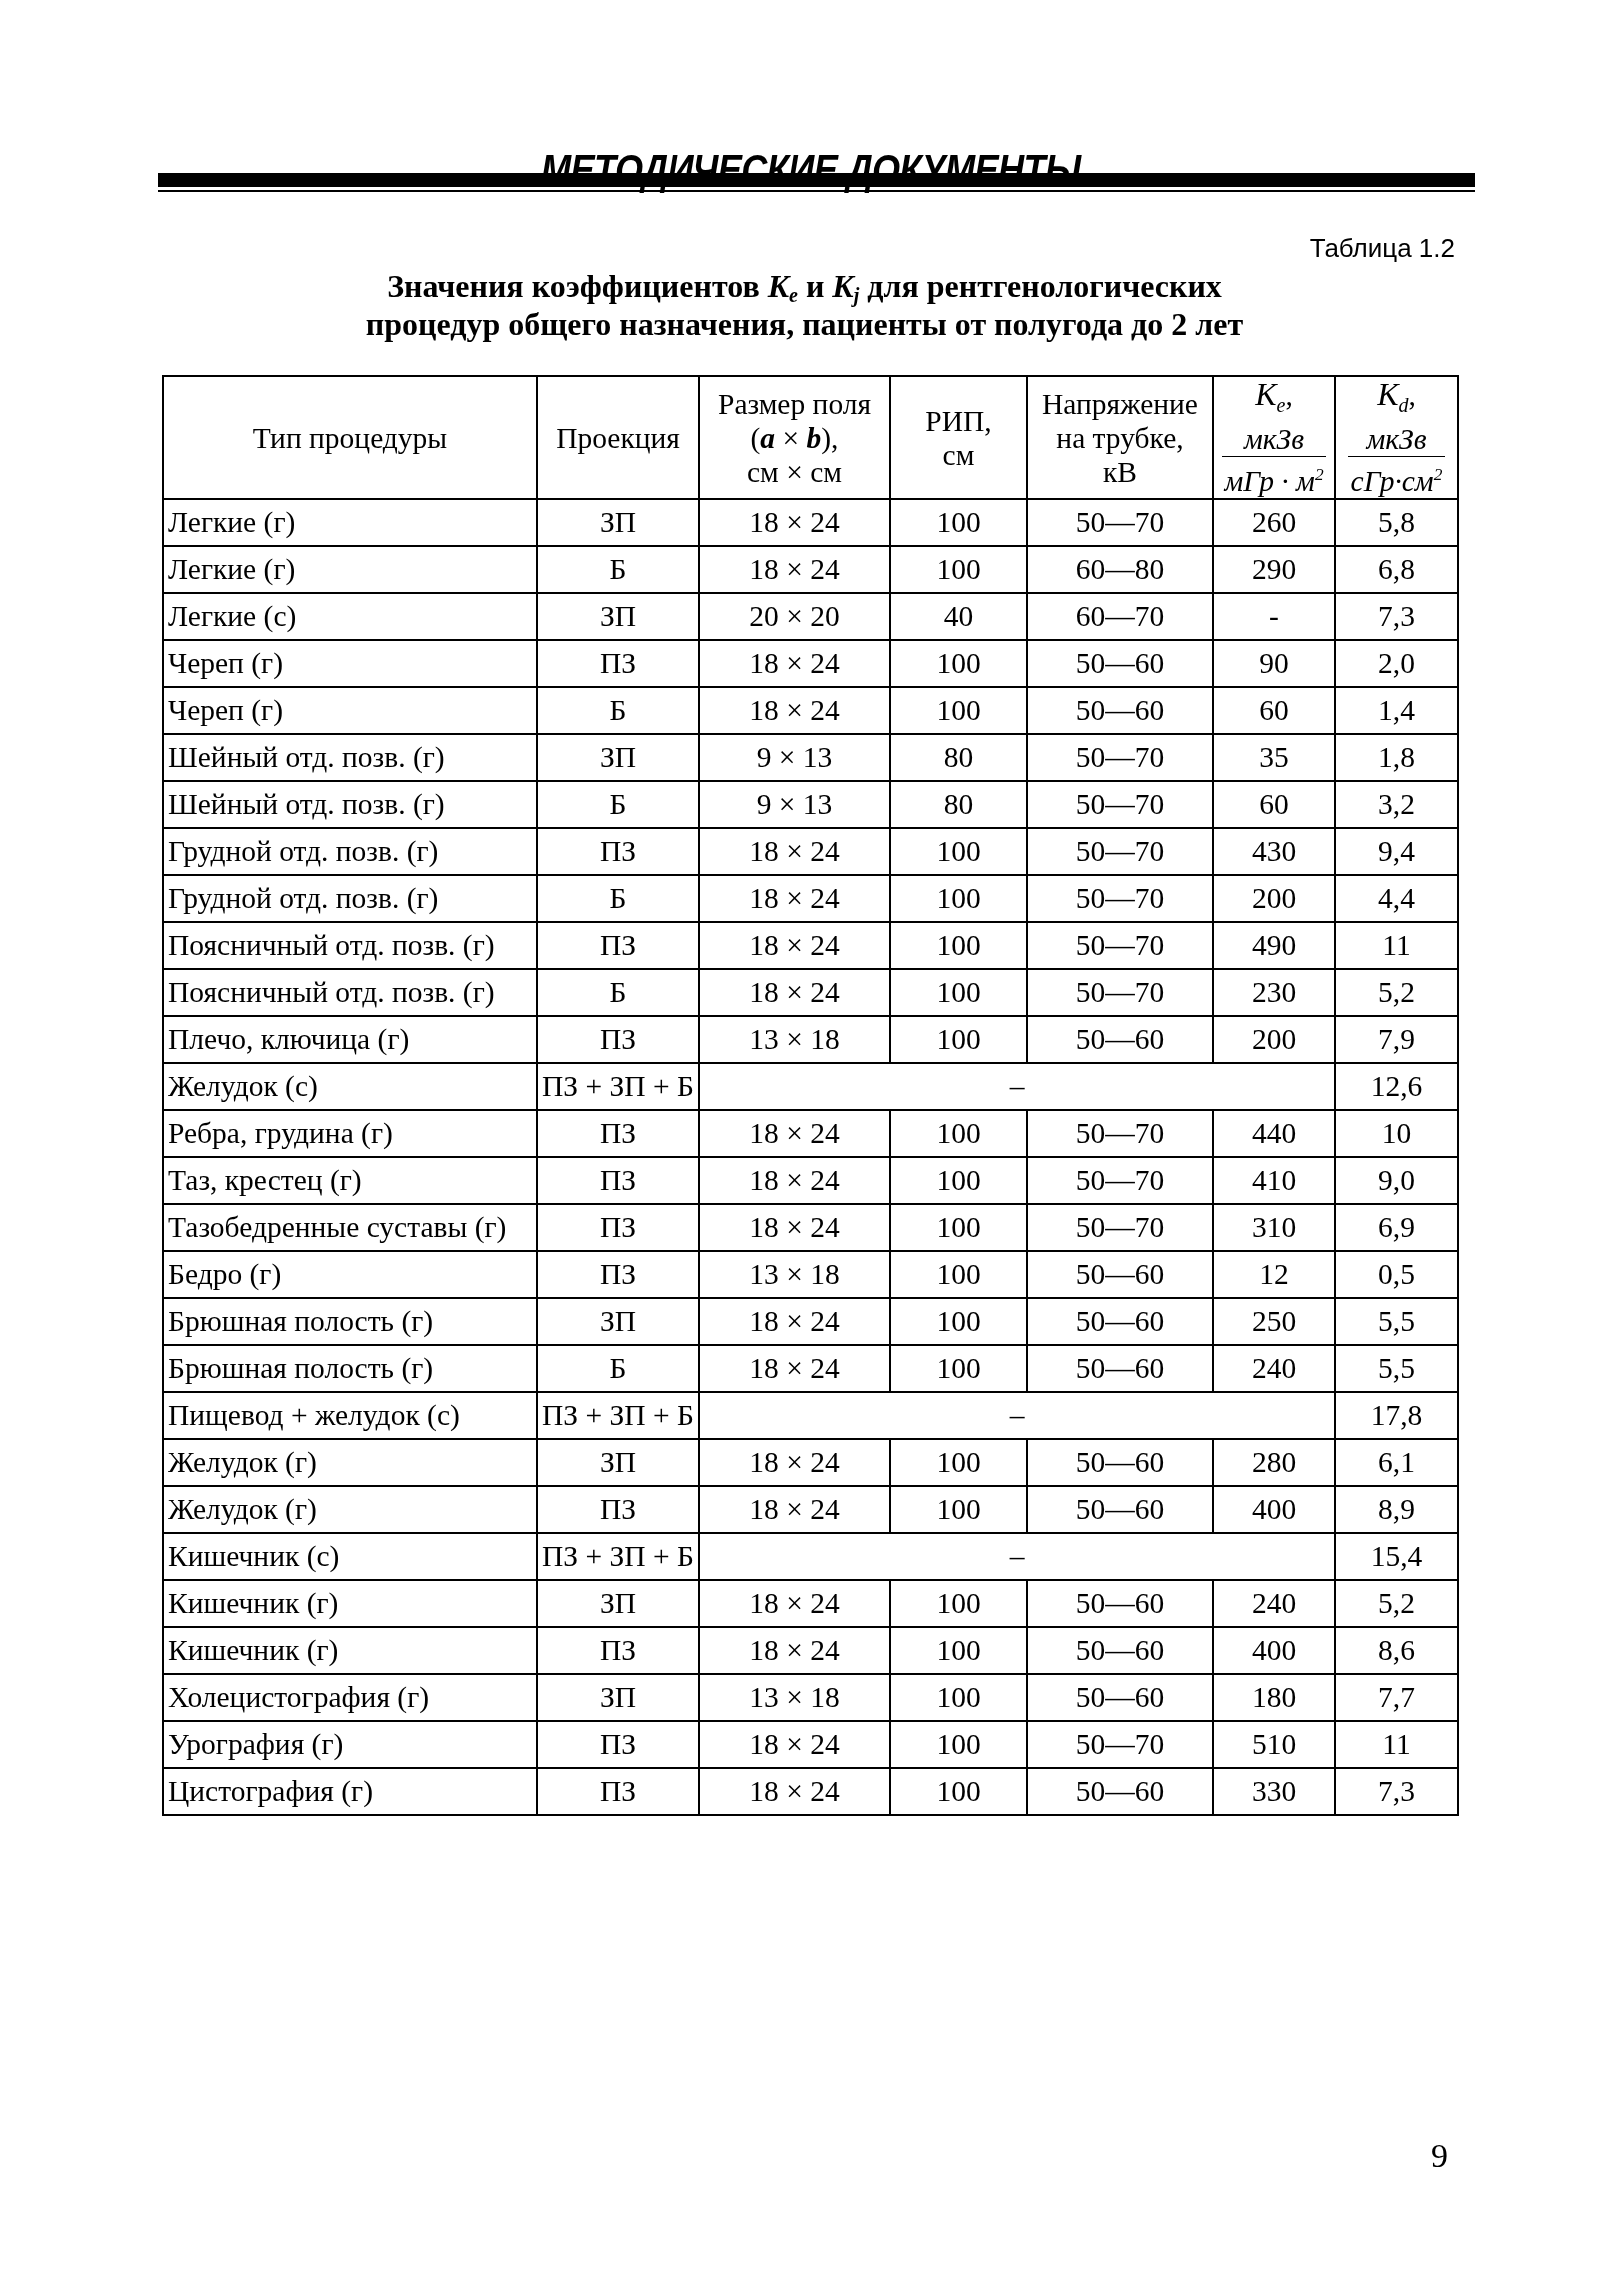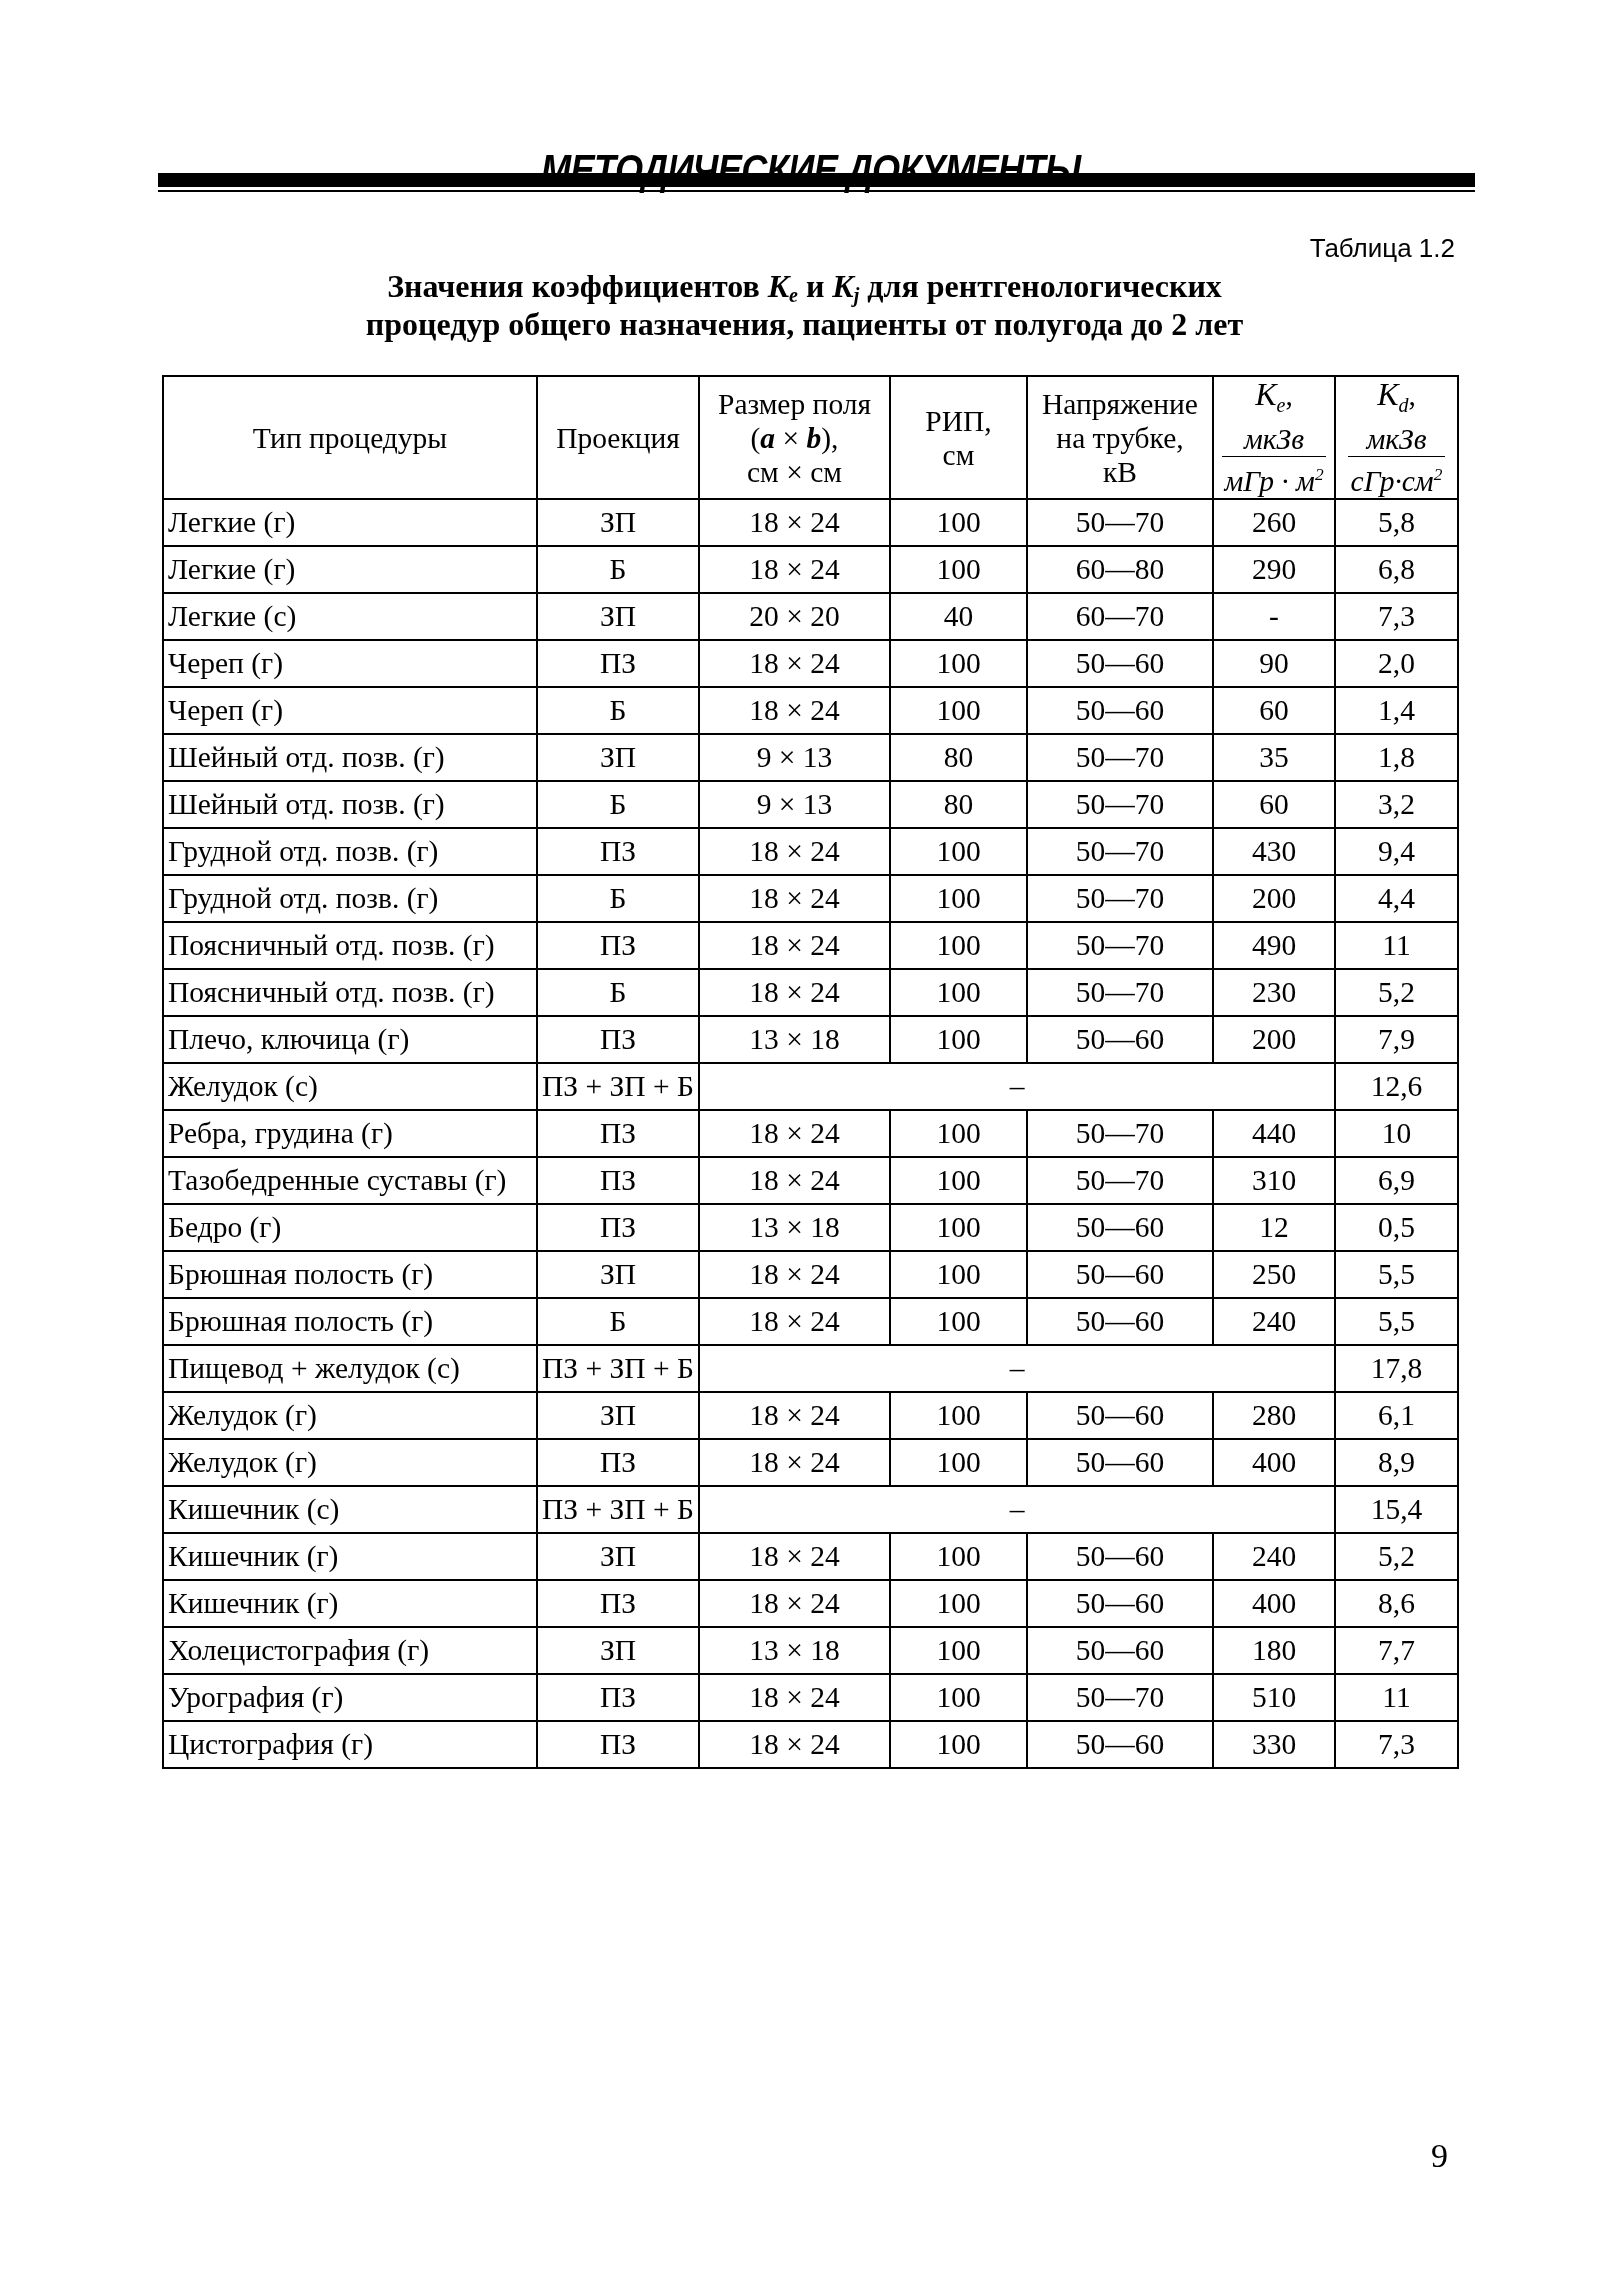--- a/index.html
+++ b/index.html
@@ -221,20 +221,29 @@
       <tr>
         <td class="left">Ребра, грудина (г)</td>
         <td>ПЗ</td>
         <td>18 × 24</td>
         <td>100</td>
         <td>50—70</td>
         <td>440</td>
         <td>10</td>
       </tr>
       <tr>
+        <td class="left">Таз, крестец (г)</td>
+        <td>ПЗ</td>
+        <td>18 × 24</td>
+        <td>100</td>
+        <td>50—70</td>
+        <td>410</td>
+        <td>9,0</td>
+      </tr>
+      <tr>
         <td class="left">Тазобедренные суставы (г)</td>
         <td>ПЗ</td>
         <td>18 × 24</td>
         <td>100</td>
         <td>50—70</td>
         <td>310</td>
         <td>6,9</td>
       </tr>
       <tr>
         <td class="left">Бедро (г)</td>

